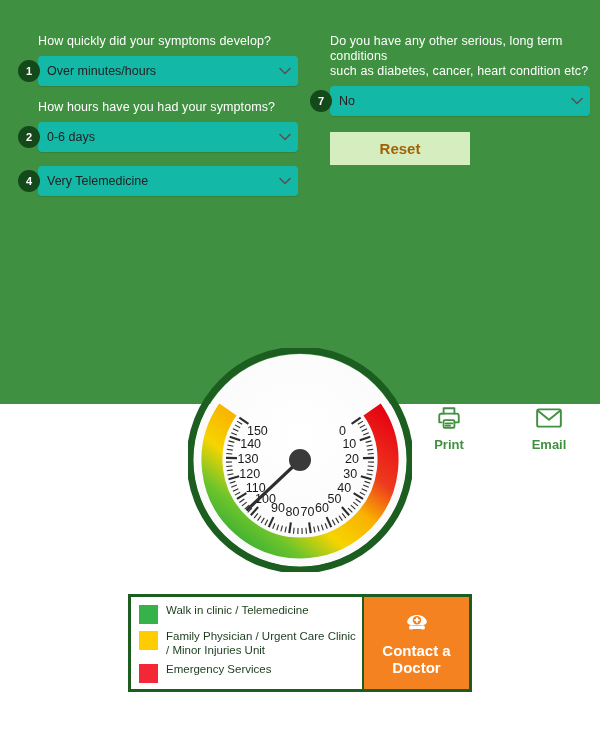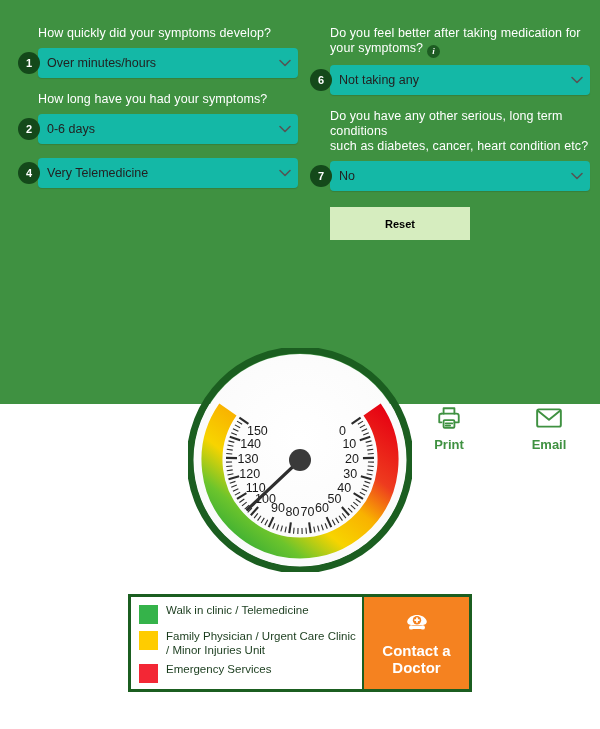--- a/index.html
+++ b/index.html
@@ -31,21 +31,21 @@
   }
   #col-left  { left: 10px; }
   #col-right { left: 302px; }
 
   .qblock { margin-bottom: 14px; }
   .qlabel {
     color: #ffffff;
     font-size: 12.5px;
     line-height: 15px;
     font-weight: 400;
-    margin: 4px 0 7px 28px;
+    margin: 12px 0 7px 28px;
     letter-spacing: .1px;
   }
   .qlabel .info-icon {
     display: inline-block;
     width: 13px; height: 13px;
     border-radius: 50%;
     background: #1d5c22;
     color: #ffffff;
     font-size: 9px;
     font-weight: bold;
@@ -98,22 +98,22 @@
     margin-top: -4px;
     width: 10px; height: 10px;
   }
   .select .chev svg { display:block; }
 
   .reset-wrap { margin-left: 28px; margin-top: 16px; }
   .reset-btn {
     width: 140px; height: 33px;
     background: #d6edbf;
     border: none;
-    color: #000000;
-    font-size: 11px;
+    color: #a16207;
+    font-size: 15px;
     font-weight: bold;
     font-family: "Liberation Sans", sans-serif;
     cursor: default;
   }
 
   
   #gauge-area {
     position: absolute;
     left: 0; top: 348px;
     width: 600px; height: 228px;
@@ -212,21 +212,21 @@
               <span>Over minutes/hours</span>
               <span class="chev">
                 <svg viewBox="0 0 12 8" width="12" height="8" fill="none" stroke="#555" stroke-width="1.6" stroke-linecap="round" stroke-linejoin="round">
                   <path d="M1 1.5L6 6.5 11 1.5"></path>
                 </svg>
               </span>
             </div>
           </div>
         </div>
         <div class="qblock">
-          <div class="qlabel"><span>How long have you had your symptoms?</span></div>
+          <div class="qlabel"><span>How hours have you had your symptoms?</span></div>
           <div class="qrow">
             <div class="badge">2</div>
             <div class="select">
               <span>0-6 days</span>
               <span class="chev">
                 <svg viewBox="0 0 12 8" width="12" height="8" fill="none" stroke="#555" stroke-width="1.6" stroke-linecap="round" stroke-linejoin="round">
                   <path d="M1 1.5L6 6.5 11 1.5"></path>
                 </svg>
               </span>
             </div>
@@ -240,34 +240,20 @@
               <span class="chev">
                 <svg viewBox="0 0 12 8" width="12" height="8" fill="none" stroke="#555" stroke-width="1.6" stroke-linecap="round" stroke-linejoin="round">
                   <path d="M1 1.5L6 6.5 11 1.5"></path>
                 </svg>
               </span>
             </div>
           </div>
         </div>
       </div>
     <div class="col" id="col-right">
-        <div class="qblock">
-          <div class="qlabel"><span>Do you feel better after taking medication for your symptoms?</span><span class="info-icon">i</span></div>
-          <div class="qrow">
-            <div class="badge">6</div>
-            <div class="select">
-              <span>Not taking any</span>
-              <span class="chev">
-                <svg viewBox="0 0 12 8" width="12" height="8" fill="none" stroke="#555" stroke-width="1.6" stroke-linecap="round" stroke-linejoin="round">
-                  <path d="M1 1.5L6 6.5 11 1.5"></path>
-                </svg>
-              </span>
-            </div>
-          </div>
-        </div>
         <div class="qblock">
           <div class="qlabel"><span>Do you have any other serious, long term conditions<br>such as diabetes, cancer, heart condition etc?</span></div>
           <div class="qrow">
             <div class="badge">7</div>
             <div class="select">
               <span>No</span>
               <span class="chev">
                 <svg viewBox="0 0 12 8" width="12" height="8" fill="none" stroke="#555" stroke-width="1.6" stroke-linecap="round" stroke-linejoin="round">
                   <path d="M1 1.5L6 6.5 11 1.5"></path>
                 </svg>

